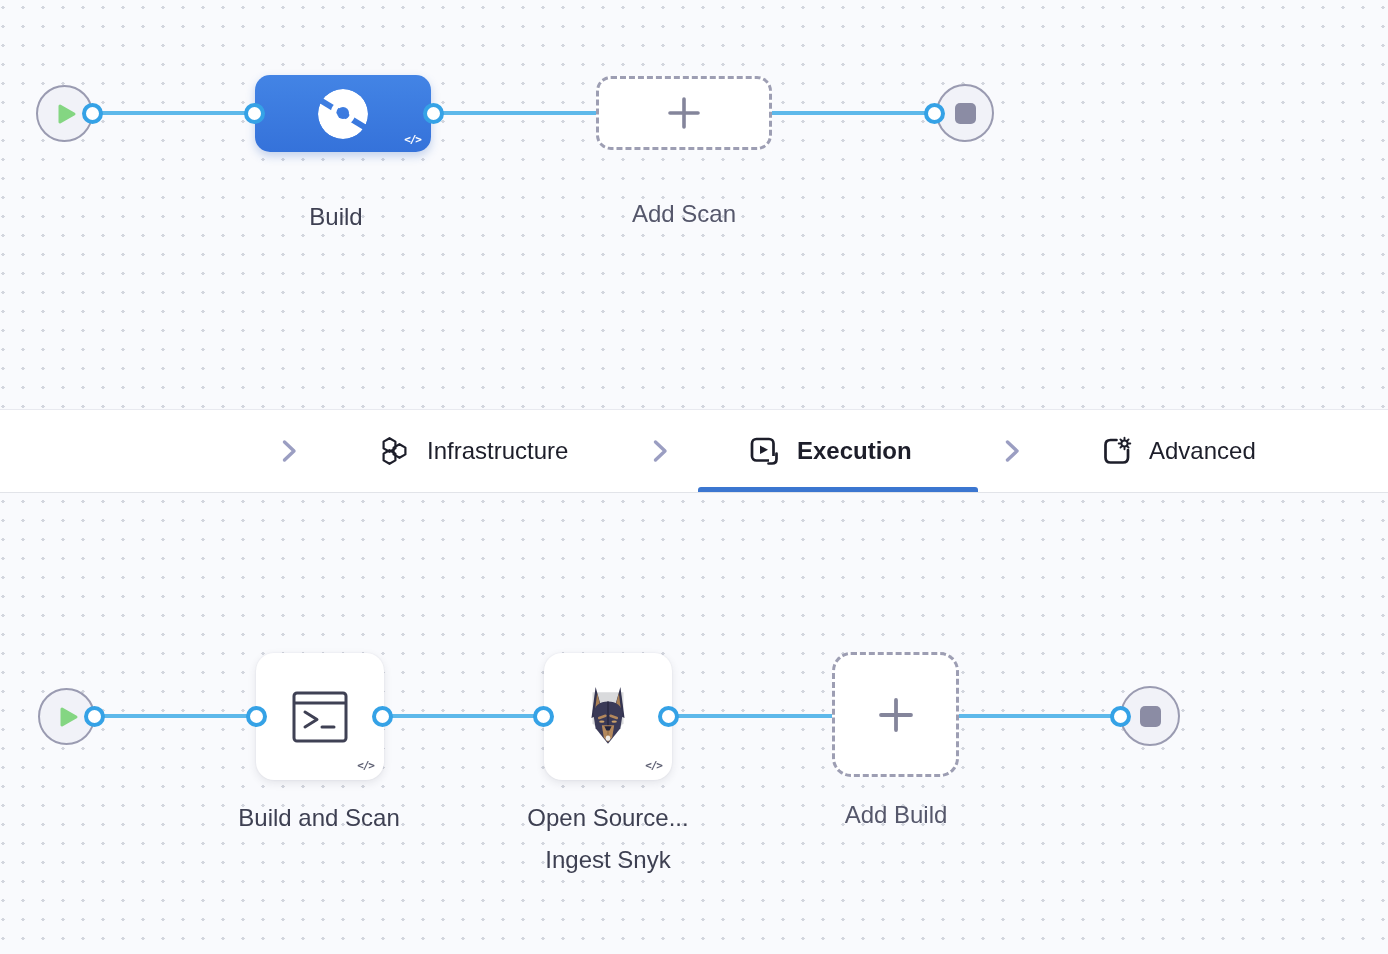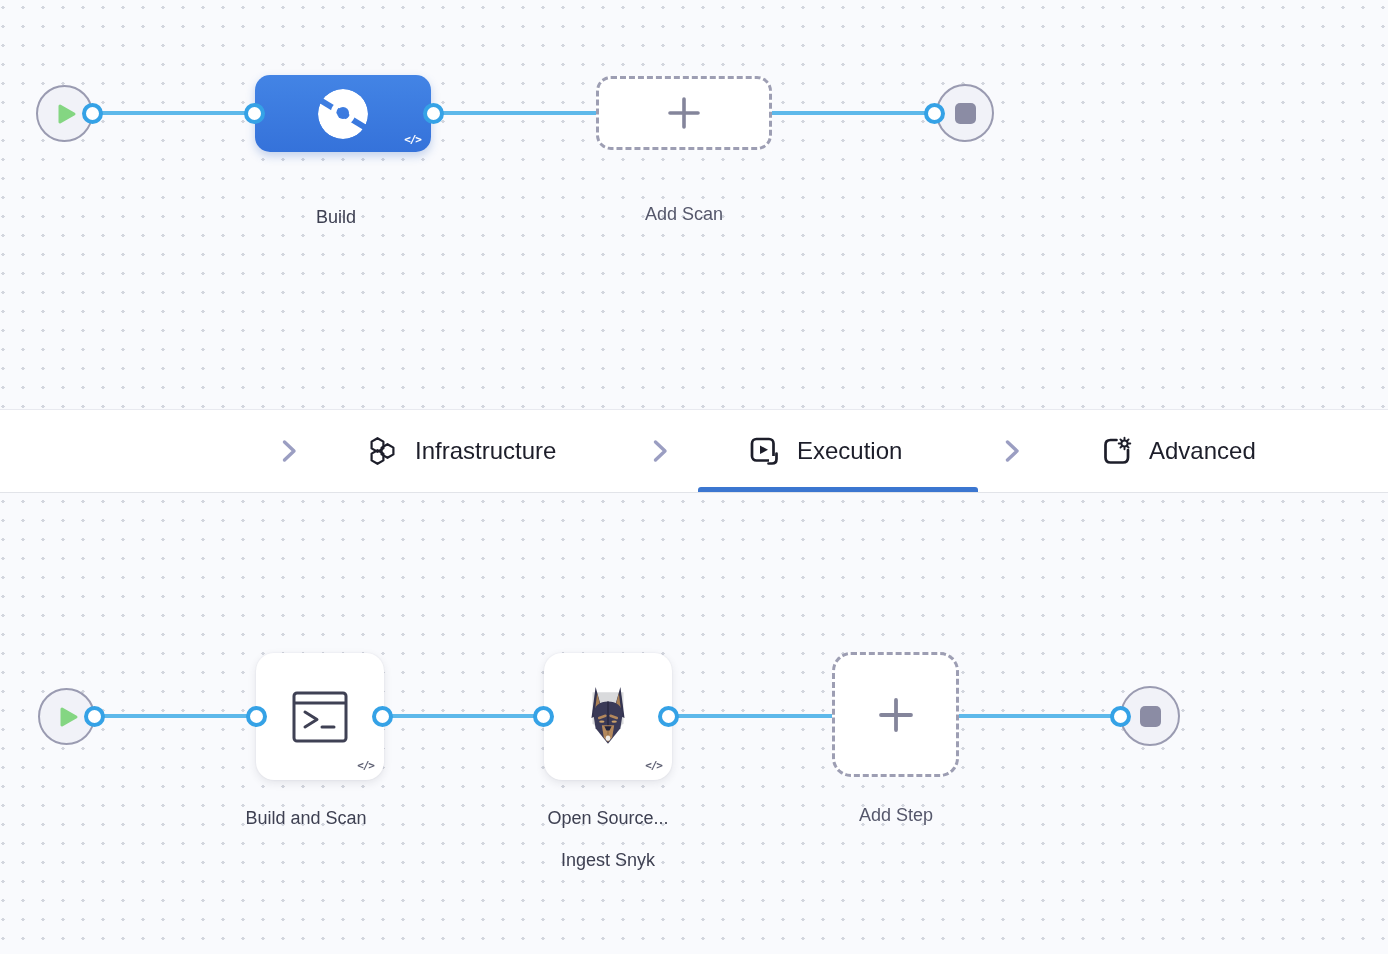--- a/index.html
+++ b/index.html
@@ -62,38 +62,38 @@
     position:absolute; right:10px; bottom:6px;
     font-family:"DejaVu Sans Mono","Liberation Mono",monospace;
     font-size:11px; font-weight:bold; letter-spacing:-1px;
   }
   .code-glyph.on-blue  { color:#ffffff; }
   .code-glyph.on-white { color:#5d5f72; bottom:8px; }
 
   .node-label {
     position:absolute; transform:translateX(-50%);
     white-space:nowrap; text-align:center;
-    font-size:18px; line-height:42px; z-index:2;
+    font-size:24px; line-height:42px; z-index:2;
   }
   .node-label.dark { color:#3e4052; }
   .node-label.gray { color:#55576b; }
 
   
   .tab-bar {
     position:absolute; left:0; top:409px; width:1388px; height:84px;
     background:#ffffff;
     border-top:1px solid #e8e9ef; border-bottom:1px solid #e2e4e9;
     z-index:10;
   }
   .tab-item {
     position:absolute; top:0; height:100%;
     display:flex; align-items:center; gap:17px;
     cursor:pointer; color:#1d1e2a; font-size:24px;
   }
-  .tab-item.active { font-weight:normal; }
+  .tab-item.active { font-weight:bold; }
   .tab-chevron { position:absolute; top:50%; transform:translateY(-50%); }
   .tab-underline {
     position:absolute; left:698px; bottom:0; width:280px; height:5px;
     background:#3b76d0; border-radius:3px 3px 0 0;
   }
 </style>
 </head>
 <body>
 
 <div class="canvas">
@@ -142,21 +142,21 @@
     <div class="node-label gray" style="left:684px; top:193px;">Add Scan</div>
   </section>
 
   <nav class="tab-bar">
 
 
     <svg class="tab-chevron" style="left:281px;" width="17" height="26" viewBox="0 0 17 26">
       <path d="M3.5,4 L13,13 L3.5,22" stroke="#9b9ec2" stroke-width="3.4" fill="none" stroke-linecap="round" stroke-linejoin="round"></path>
     </svg>
 
-    <div class="tab-item" style="left:367px;">
+    <div class="tab-item" style="left:379px;">
       <svg width="31" height="31" viewBox="0 0 31 31">
         <g fill="none" stroke="#1d1e2a" stroke-width="2.2" stroke-linejoin="round">
           <polygon points="10.5,2.2 16.4,5.6 16.4,12.4 10.5,15.8 4.6,12.4 4.6,5.6"></polygon>
           <polygon points="20.5,8.2 26.4,11.6 26.4,18.4 20.5,21.8 14.6,18.4 14.6,11.6"></polygon>
           <polygon points="10.5,14.2 16.4,17.6 16.4,24.4 10.5,27.8 4.6,24.4 4.6,17.6"></polygon>
         </g>
       </svg>
       <span>Infrastructure</span>
     </div>
 
@@ -252,21 +252,21 @@
       <div class="stop-square"></div>
     </div>
 
     <div class="ring" style="left:84px;   top:706px;"></div>
     <div class="ring" style="left:246px;  top:706px;"></div>
     <div class="ring" style="left:372px;  top:706px;"></div>
     <div class="ring" style="left:533px;  top:706px;"></div>
     <div class="ring" style="left:658px;  top:706px;"></div>
     <div class="ring" style="left:1110px; top:706px;"></div>
 
-    <div class="node-label dark" style="left:306px; top:797px;">Build and Scan</div>
+    <div class="node-label dark" style="left:319px; top:797px;">Build and Scan</div>
     <div class="node-label dark" style="left:608px; top:797px;">
       <span style="display:block;">Open Source...</span>
       <span style="display:block;">Ingest Snyk</span>
     </div>
-    <div class="node-label gray" style="left:896px; top:794px;">Add Step</div>
+    <div class="node-label gray" style="left:896px; top:794px;">Add Build</div>
   </section>
 
 </div>
 
 </body></html>

